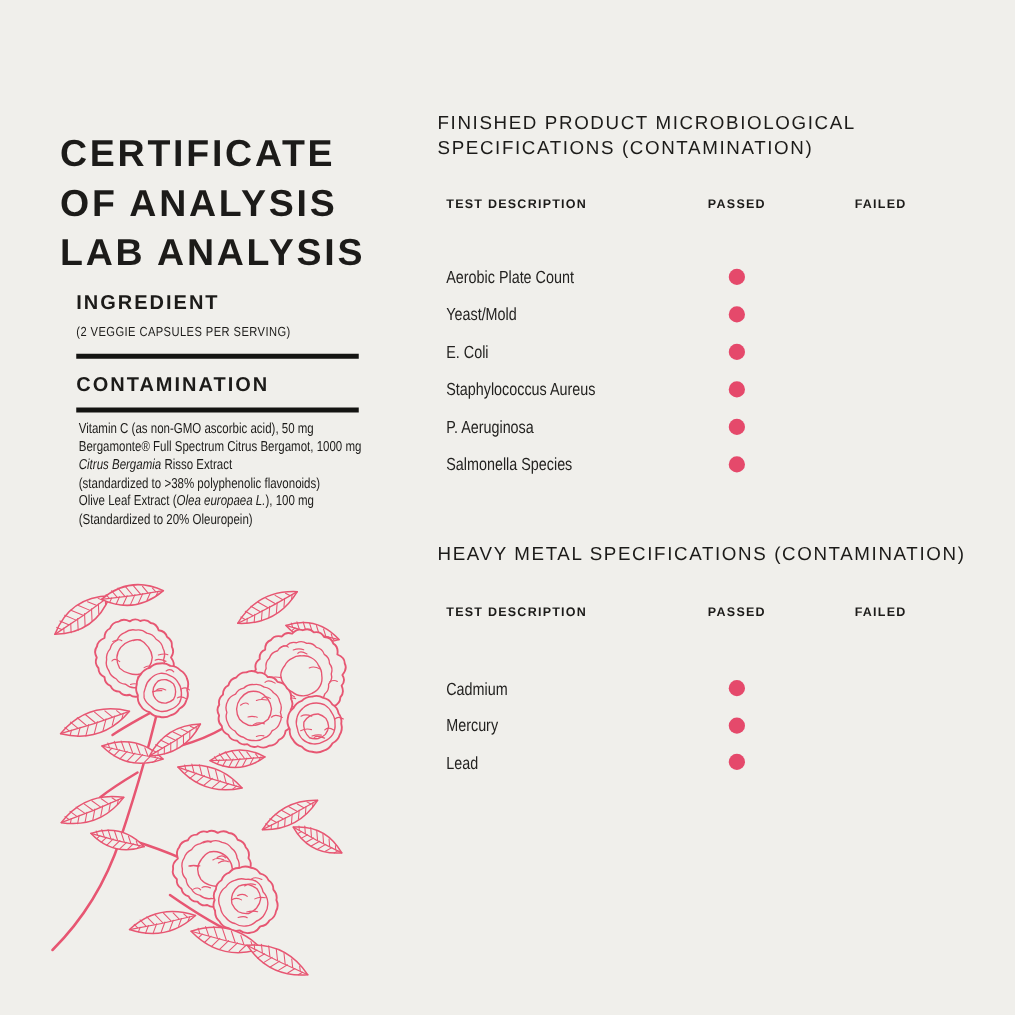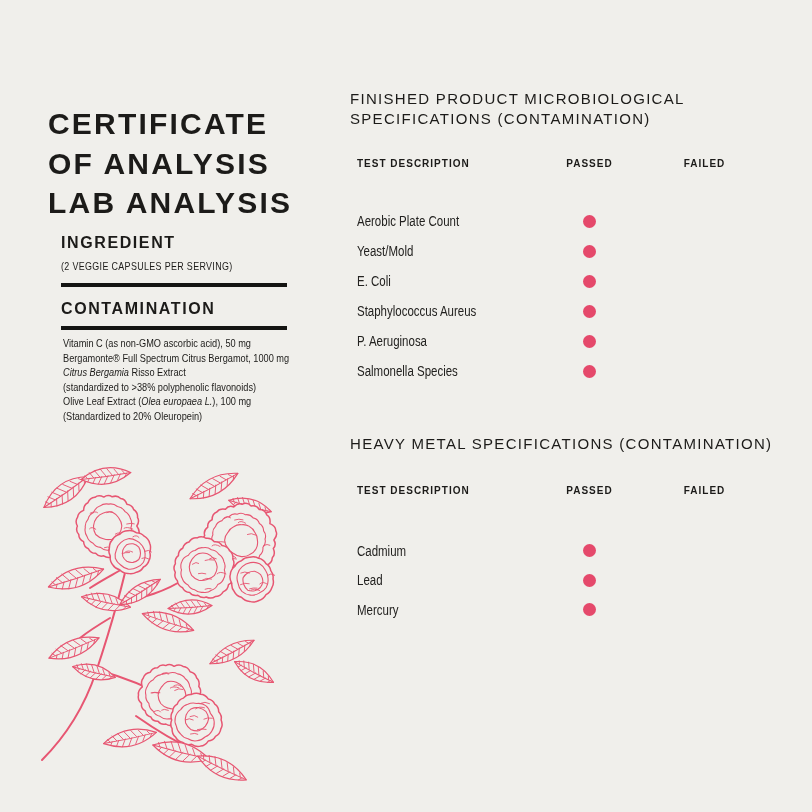--- a/index.html
+++ b/index.html
@@ -539,28 +539,28 @@
       </div>
     <div class="rows">
         <div class="row">
           <div class="col-test">Cadmium</div>
           <div class="col-passed">
             <div class="dot"></div>
           </div>
           <div class="col-failed"></div>
         </div>
         <div class="row">
+          <div class="col-test">Mercury</div>
+          <div class="col-passed">
+            <div class="dot"></div>
+          </div>
+          <div class="col-failed"></div>
+        </div>
+        <div class="row">
           <div class="col-test">Lead</div>
-          <div class="col-passed">
-            <div class="dot"></div>
-          </div>
-          <div class="col-failed"></div>
-        </div>
-        <div class="row">
-          <div class="col-test">Mercury</div>
           <div class="col-passed">
             <div class="dot"></div>
           </div>
           <div class="col-failed"></div>
         </div>
       </div>
   </section>
 
 </div>
 

